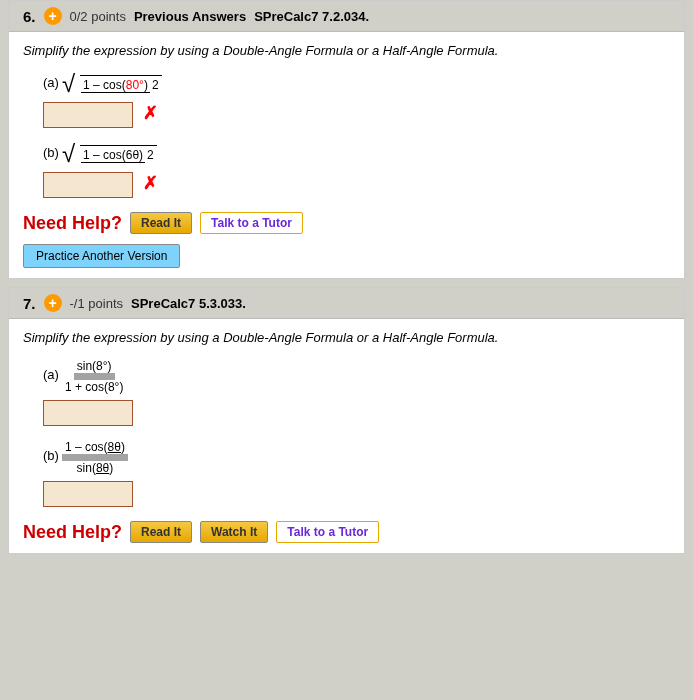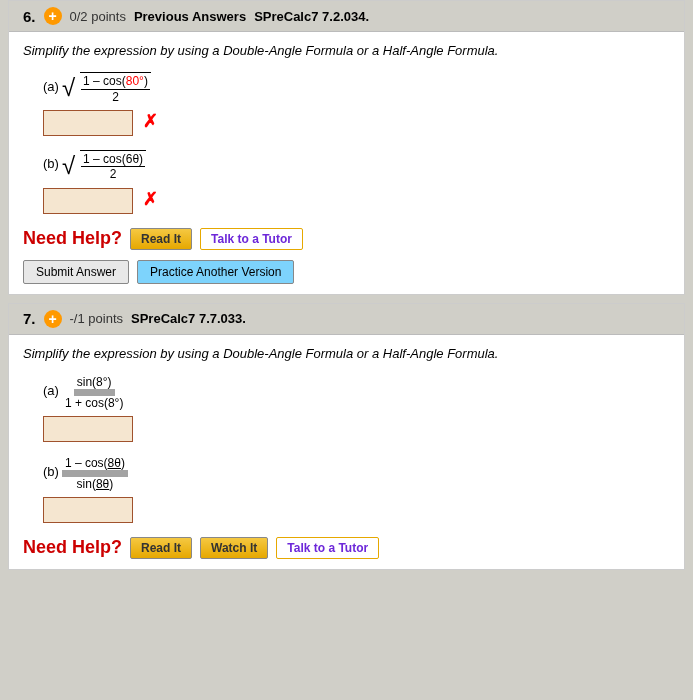--- a/index.html
+++ b/index.html
@@ -156,21 +156,20 @@
     .btn-practice {
       padding: 4px 12px;
       font-size: 12px;
       border: 1px solid #888;
       cursor: pointer;
       background: #7dd3fc;
       border-radius: 2px;
     }
     .fraction-inline {
       display: inline-flex;
-      flex-direction: column;
       align-items: center;
       vertical-align: middle;
       margin: 0 1px;
     }
     .fraction-inline .num {
       border-bottom: 1px solid #000;
       padding: 0 2px;
       font-size: 12px;
       line-height: 1.2;
     }
@@ -252,31 +251,30 @@
       </div>
     </div>
 
     <div class="need-help-section">
       <span class="need-help-label">Need Help?</span>
       <button class="btn-help">Read It</button>
       <button class="btn-help-outline">Talk to a Tutor</button>
     </div>
 
     <div class="action-buttons">
-      <button class="btn-submit">Submit Answer</button>
       <button class="btn-practice">Practice Another Version</button>
     </div>
   </div>
 
   <div class="question-block">
     <div class="question-header">
       <span class="question-number">7.</span>
       <span class="plus-icon">+</span>
       <span class="points-badge">-/1 points</span>
-      <span class="problem-id">SPreCalc7 7.7.033.</span>
+      <span class="problem-id">SPreCalc7 5.3.033.</span>
     </div>
 
     <div class="instruction">Simplify the expression by using a Double-Angle Formula or a Half-Angle Formula.</div>
 
     <div class="part">
       <div class="math-row">
         <span class="part-label">(a)</span>
         <span class="q7-fraction">
           <span class="q7-num">sin(8°)</span>
           <span class="q7-den">1 + cos(8°)</span>

